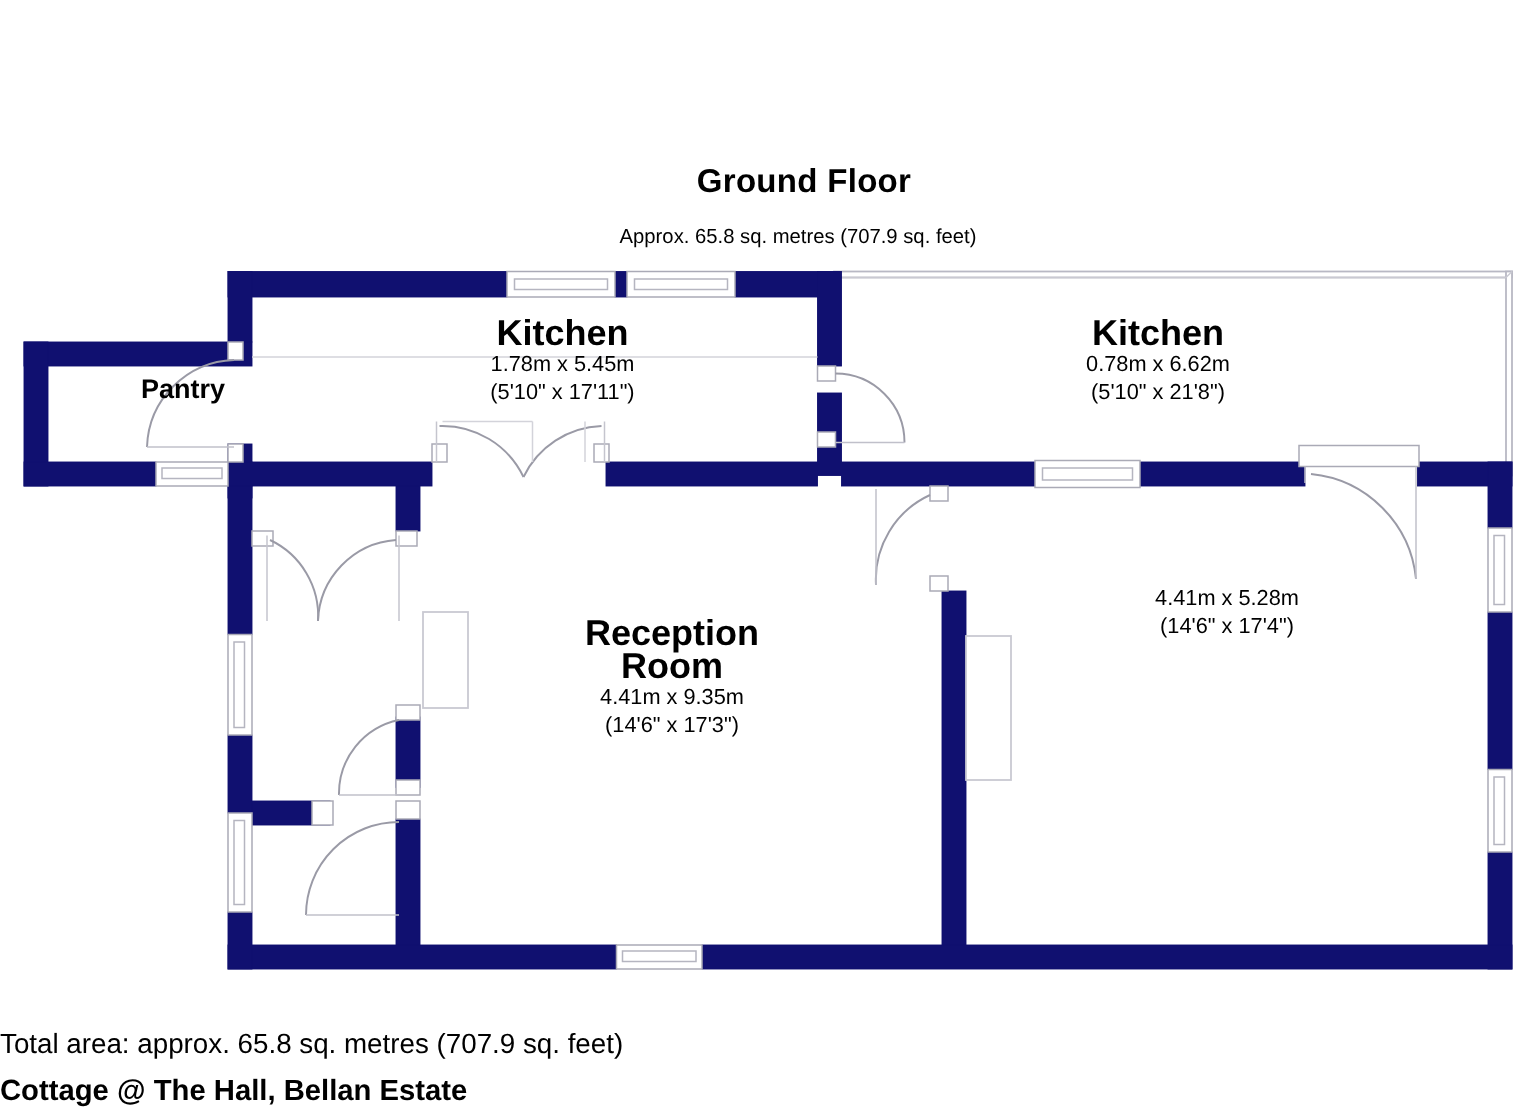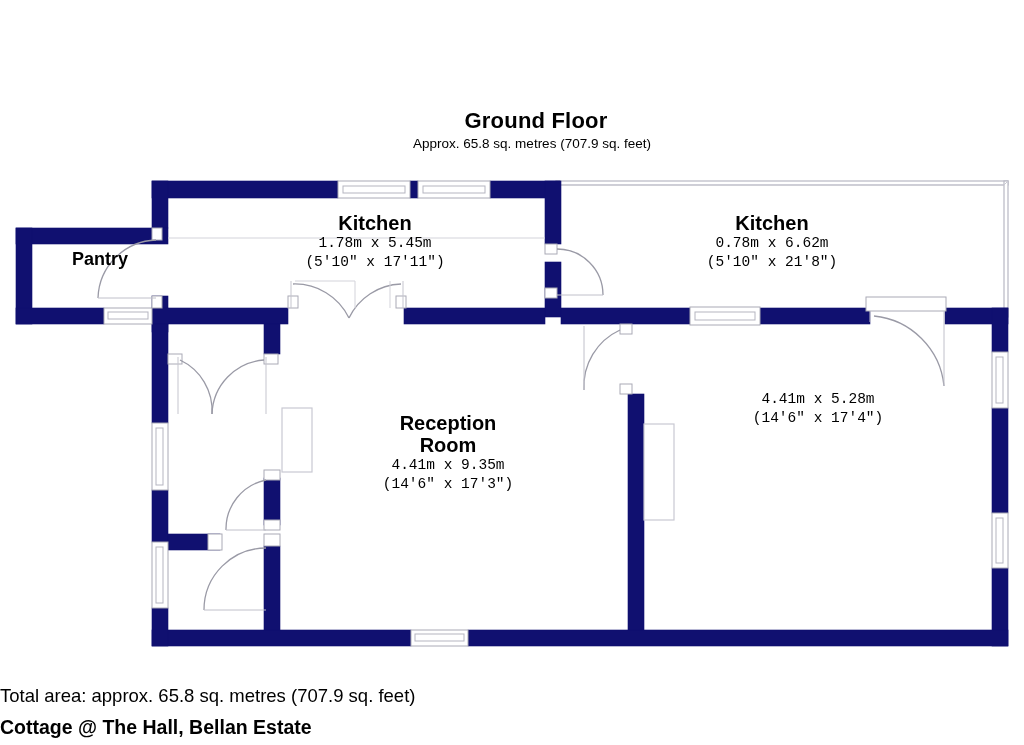--- a/index.html
+++ b/index.html
@@ -31,21 +31,21 @@
     font-size: 22px;
     font-weight: bold;
     letter-spacing: 0.2px;
     line-height: 26px;
     padding-left: 48px;
   }
   .floor-sub {
     font-size: 13.5px;
     font-weight: normal;
     line-height: 20px;
-    margin-top: 0;
+    margin-top: 14px;
     padding-left: 40px;
   }
   .footer-block {
     position: absolute;
     left: 0;
     top: 684px;
     width: 1024px;
     text-align: left;
   }
   .total-area {
@@ -66,32 +66,31 @@
     height: 745px;
   }
   .room-label {
     position: absolute;
     text-align: center;
     line-height: 19px;
     white-space: nowrap;
   }
   .room-label .rl-name {
     display: block;
-    font-size: 20px;
+    font-size: 24px;
     font-weight: bold;
     line-height: 22px;
   }
   .room-label .rl-dim {
     display: block;
     font-size: 14.5px;
     font-weight: normal;
     line-height: 19px;
-    font-family: Liberation Mono, monospace;
-  }
-  .room-label.pantry .rl-name { font-size: 18px; }
+  }
+  .room-label.pantry .rl-name { font-size: 18px; text-align: right; }
 </style>
 </head>
 <body>
 
 <div id="plan-root">
 
   <div class="header-block">
     <div class="floor-title">Ground Floor</div>
     <div class="floor-sub">Approx. 65.8 sq. metres (707.9 sq. feet)</div>
   </div>

